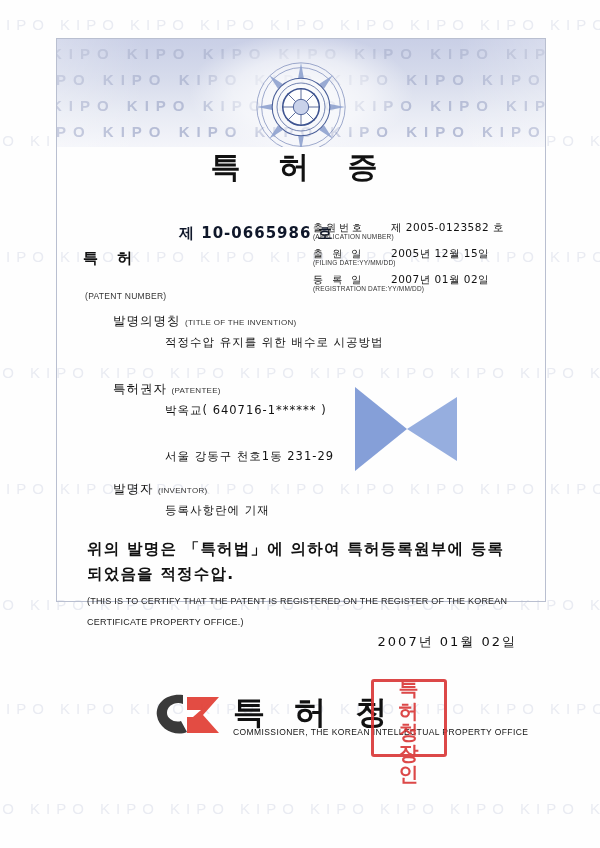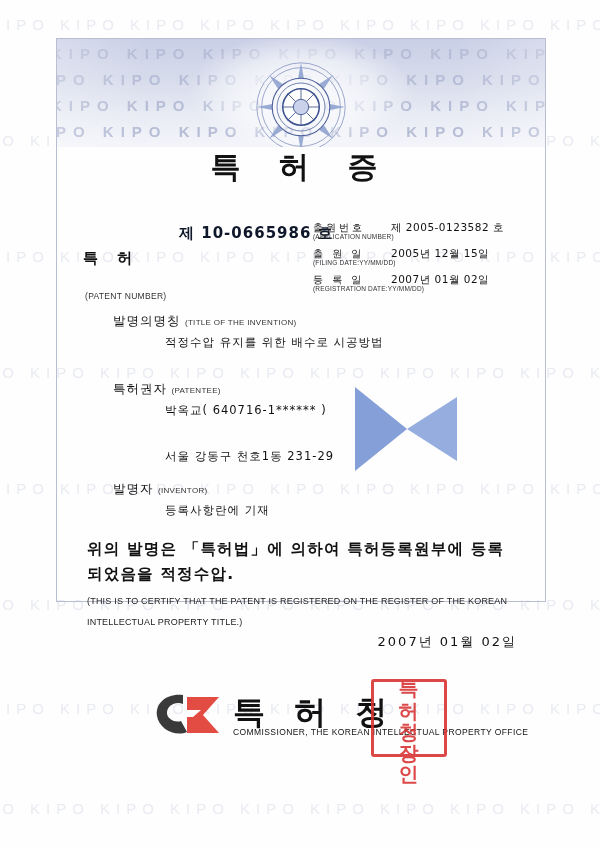--- a/index.html
+++ b/index.html
@@ -403,21 +403,21 @@
     <div class="field" style="left:56px; top:440px;">
       <span class="field-label">발명자</span>
       <span class="field-label-en">(INVENTOR)</span>
     </div>
     <div class="field field-value" style="left:108px; top:464px;">등록사항란에 기재</div>
 
     <div class="statement">
       <div class="statement-ko">위의 발명은 「특허법」에 의하여 특허등록원부에 등록</div>
       <div class="statement-ko">되었음을 적정수압.</div>
       <div class="statement-en">(THIS IS TO CERTIFY THAT THE PATENT IS REGISTERED ON THE REGISTER OF THE KOREAN</div>
-      <div class="statement-en">INTELLECTUAL PROPERTY TITLE.)</div>
+      <div class="statement-en">CERTIFICATE PROPERTY OFFICE.)</div>
     </div>
 
     <div class="cert-date">2007년  01월  02일</div>
 
     <div class="footer">
       <svg class="logo-mark" viewBox="0 0 72 46">
         <path d="M30 4 C14 2 2 12 4 25 C6 38 22 46 34 41 L28 30 C22 32 14 28 14 22 C14 15 22 10 30 13 Z" fill="#3a3a3a"></path>
         <path d="M34 6 L66 6 L50 24 L66 42 L34 42 Z" fill="#e0392f" opacity="0.9"></path>
         <path d="M30 19 L48 19 L40 26 L30 26 Z" fill="#ffffff"></path>
       </svg>

